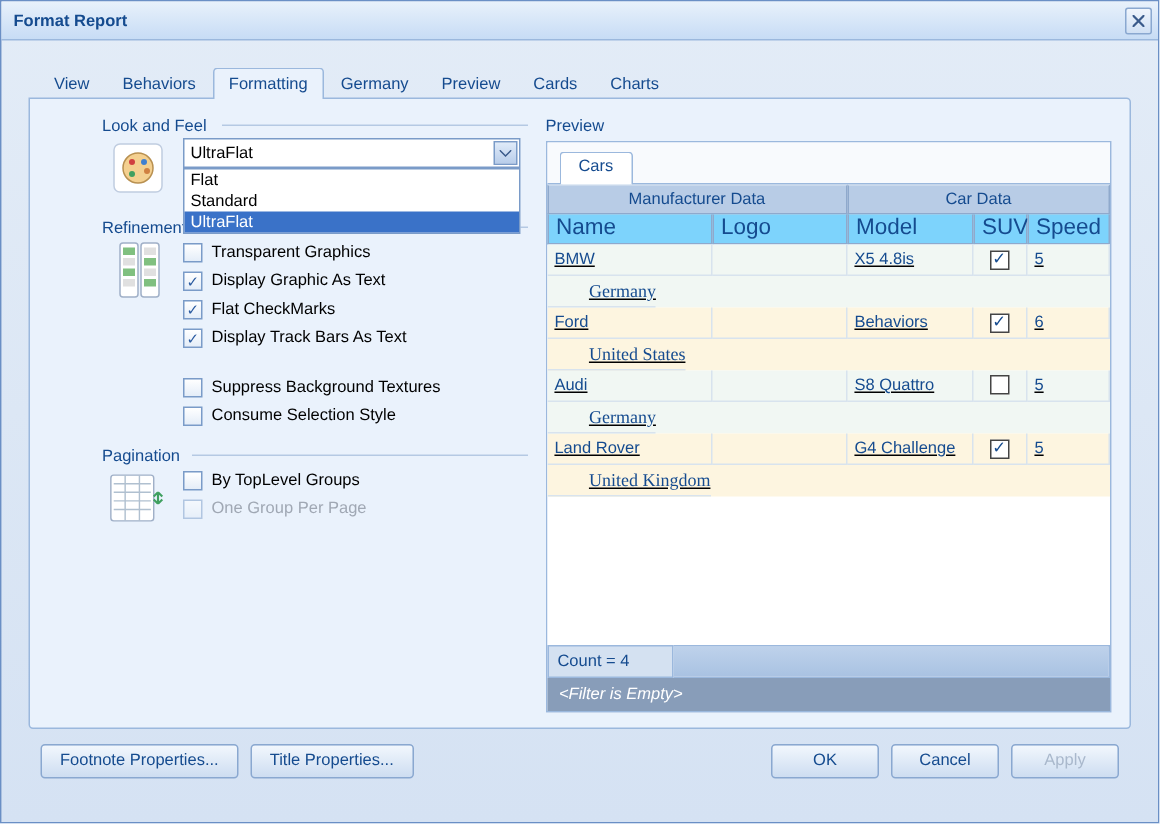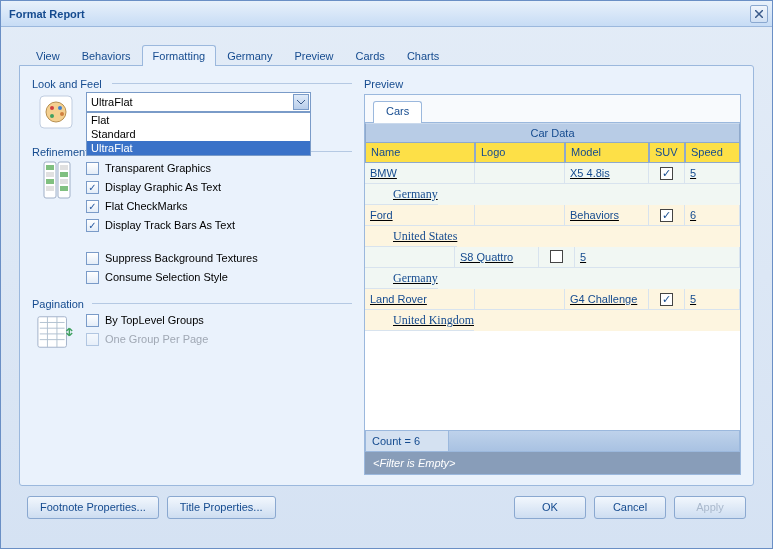--- a/index.html
+++ b/index.html
@@ -6,21 +6,21 @@
 body { background: #fff; }
 .window { width: 773px; height: 549px; border: 1px solid #6a8fc5; background: linear-gradient(to bottom, #e3ecf7, #d5e2f3); display: flex; flex-direction: column; }
 .titlebar { height: 26px; background: linear-gradient(to bottom, #e8f1fb, #c7dcf5); display: flex; align-items: center; padding: 1px 4px 0 8px; border-bottom: 1px solid #9bb8dd; }
 .titlebar-text { color: #154b8f; font-weight: bold; flex: 1; }
 .close-btn { width: 18px; height: 18px; background: linear-gradient(to bottom, #f0f5fc, #d0e0f4); border: 1px solid #8aa8d0; display: flex; align-items: center; justify-content: center; color: #3a5a8a; font-weight: bold; cursor: pointer; border-radius: 2px; }
 .client { flex: 1; padding: 18px; display: flex; flex-direction: column; }
 .tabs-row { display: flex; gap: 0; padding-left: 6px; }
 .tab { padding: 4px 10px; color: #154b8f; border: 1px solid transparent; border-bottom: none; cursor: pointer; border-radius: 3px 3px 0 0; }
 .tab.active { background: #eaf2fc; border-color: #9bb8dd; position: relative; z-index: 2; }
 .tab-panel { flex: 1; border: 1px solid #9bb8dd; background: #eaf2fc; margin-top: -1px; border-radius: 0 3px 3px 3px; padding: 10px 12px 10px 12px; display: flex; gap: 12px; position: relative; }
-.left-col { width: 320px; display: flex; flex-direction: column; }
+.left-col { width: 320px; display: flex; flex-direction: column; margin-left: 36px; }
 .fieldset-label { color: #154b8f; position: relative; margin-top: 2px; }
 .fieldset-line { border-top: 1px solid #b5c9e3; margin-left: 80px; margin-top: -7px; }
 .fieldset-body { display: flex; padding: 8px 0 12px 4px; gap: 10px; }
 .section-icon { width: 40px; height: 40px; display: flex; align-items: center; justify-content: center; }
 .combo-wrap { flex: 1; position: relative; }
 .combo { width: 225px; height: 20px; border: 1px solid #7a9bc8; background: #fff; display: flex; align-items: center; justify-content: space-between; padding: 0 1px 0 4px; cursor: pointer; }
 .combo-btn { width: 16px; height: 16px; background: linear-gradient(to bottom, #e0ebf9, #b8cdea); border: 1px solid #7a9bc8; display: flex; align-items: center; justify-content: center; }
 .dropdown { position: absolute; top: 20px; left: 0; width: 225px; background: #fff; border: 1px solid #7a9bc8; z-index: 10; }
 .dropdown-item { padding: 1px 4px; cursor: pointer; }
 .dropdown-item.selected { background: #3a72c8; color: #fff; }
@@ -30,21 +30,21 @@
 .check-label { color: #000; }
 .check-label.disabled { color: #a0a8b4; }
 .gap { height: 8px; }
 .right-col { flex: 1; display: flex; flex-direction: column; }
 .preview-panel { flex: 1; border: 1px solid #9bb8dd; background: #fff; margin-top: 4px; display: flex; flex-direction: column; }
 .inner-tabs { height: 28px; padding: 6px 0 0 8px; background: #f8fafd; border-bottom: 1px solid #9bb8dd; display: flex; }
 .inner-tab { padding: 3px 12px; border: 1px solid #9bb8dd; border-bottom: none; background: #fff; color: #154b8f; border-radius: 3px 3px 0 0; margin-bottom: -1px; position: relative; }
 .grid-hdr-grp { display: flex; height: 20px; }
 .grp-cell { flex: 1; background: #b8cce6; border: 1px solid #8fa9cc; border-top: 1px solid #cad9ec; color: #154b8f; text-align: center; line-height: 18px; font-size: 11px; }
 .grid-hdr { display: flex; height: 20px; }
-.hdr-cell { background: #fde047; border: 1px solid #8fa9cc; border-top: none; color: #154b8f; padding: 0 5px; line-height: 18px; font-size: 11px; }
+.hdr-cell { background: #7dd3fc; border: 1px solid #8fa9cc; border-top: none; color: #154b8f; padding: 0 5px; line-height: 18px; font-size: 15px; }
 .c-name { width: 110px; } .c-logo { width: 90px; } .c-model { width: 84px; } .c-suv { width: 36px; } .c-speed { flex: 1; }
 .grid-body { flex: 1; background: #fff; overflow: hidden; text-decoration: underline; }
 .data-row { display: flex; height: 21px; align-items: center; }
 .data-row.even { background: #f1f7f3; }
 .data-row.odd { background: #fdf5e0; }
 .data-cell { padding: 0 5px; color: #154b8f; height: 100%; line-height: 20px; border-right: 1px solid #d8e3ee; border-bottom: 1px solid #d8e3ee; }
 .group-row { height: 21px; background: inherit; padding-left: 28px; color: #154b8f; font-style: normal; line-height: 20px; border-bottom: 1px solid #d8e3ee; font-family: 'Times New Roman', serif; font-size: 12px; }
 .suv-check { width: 13px; height: 13px; border: 1px solid #444; display: inline-flex; align-items: center; justify-content: center; margin: 3px auto; background: #fff; }
 .grid-footer { height: 22px; display: flex; }
 .footer-count { width: 84px; background: #d4e1f1; border: 1px solid #9bb8dd; color: #154b8f; padding: 0 6px; line-height: 20px; }
@@ -185,20 +185,21 @@
         </div>
 
       </div>
       <div class="right-col">
         <div class="fieldset-label">Preview</div>
         <div class="preview-panel">
           <div class="inner-tabs">
             <div class="inner-tab">Cars</div>
           </div>
           <div class="grid-hdr-grp">
+            <div class="grp-cell" style="flex:0 0 200px">Manufacturer Data</div>
             <div class="grp-cell">Car Data</div>
           </div>
           <div class="grid-hdr">
             <div class="hdr-cell c-name">Name</div>
             <div class="hdr-cell c-logo">Logo</div>
             <div class="hdr-cell c-model">Model</div>
             <div class="hdr-cell c-suv">SUV</div>
             <div class="hdr-cell c-speed">Speed Count</div>
           </div>
           <div class="grid-body">
@@ -216,41 +217,42 @@
               <div class="data-cell c-name">Ford</div>
               <div class="data-cell c-logo"></div>
               <div class="data-cell c-model">Behaviors</div>
               <div class="data-cell c-suv" style="text-align:center"><span class="suv-check">✓</span></div>
               <div class="data-cell c-speed">6</div>
             </div>
             <div class="data-row odd">
                 <div class="group-row">United States</div>
               </div>
             <div class="data-row even">
+              <div class="data-cell c-name">Audi</div>
               <div class="data-cell c-logo"></div>
               <div class="data-cell c-model">S8 Quattro</div>
               <div class="data-cell c-suv" style="text-align:center"><span class="suv-check"></span></div>
               <div class="data-cell c-speed">5</div>
             </div>
             <div class="data-row even">
                 <div class="group-row">Germany</div>
               </div>
             <div class="data-row odd">
               <div class="data-cell c-name">Land Rover</div>
               <div class="data-cell c-logo"></div>
               <div class="data-cell c-model">G4 Challenge</div>
               <div class="data-cell c-suv" style="text-align:center"><span class="suv-check">✓</span></div>
               <div class="data-cell c-speed">5</div>
             </div>
             <div class="data-row odd">
                 <div class="group-row">United Kingdom</div>
               </div>
           </div>
           <div class="grid-footer">
-            <div class="footer-count">Count = 6</div>
+            <div class="footer-count">Count = 4</div>
             <div class="footer-rest"></div>
           </div>
           <div class="filter-row">&lt;Filter is Empty&gt;</div>
         </div>
       </div>
     </div>
     <div class="bottom-bar">
       <div class="btn">Footnote Properties...</div>
       <div class="btn">Title Properties...</div>
       <div class="spacer"></div>

